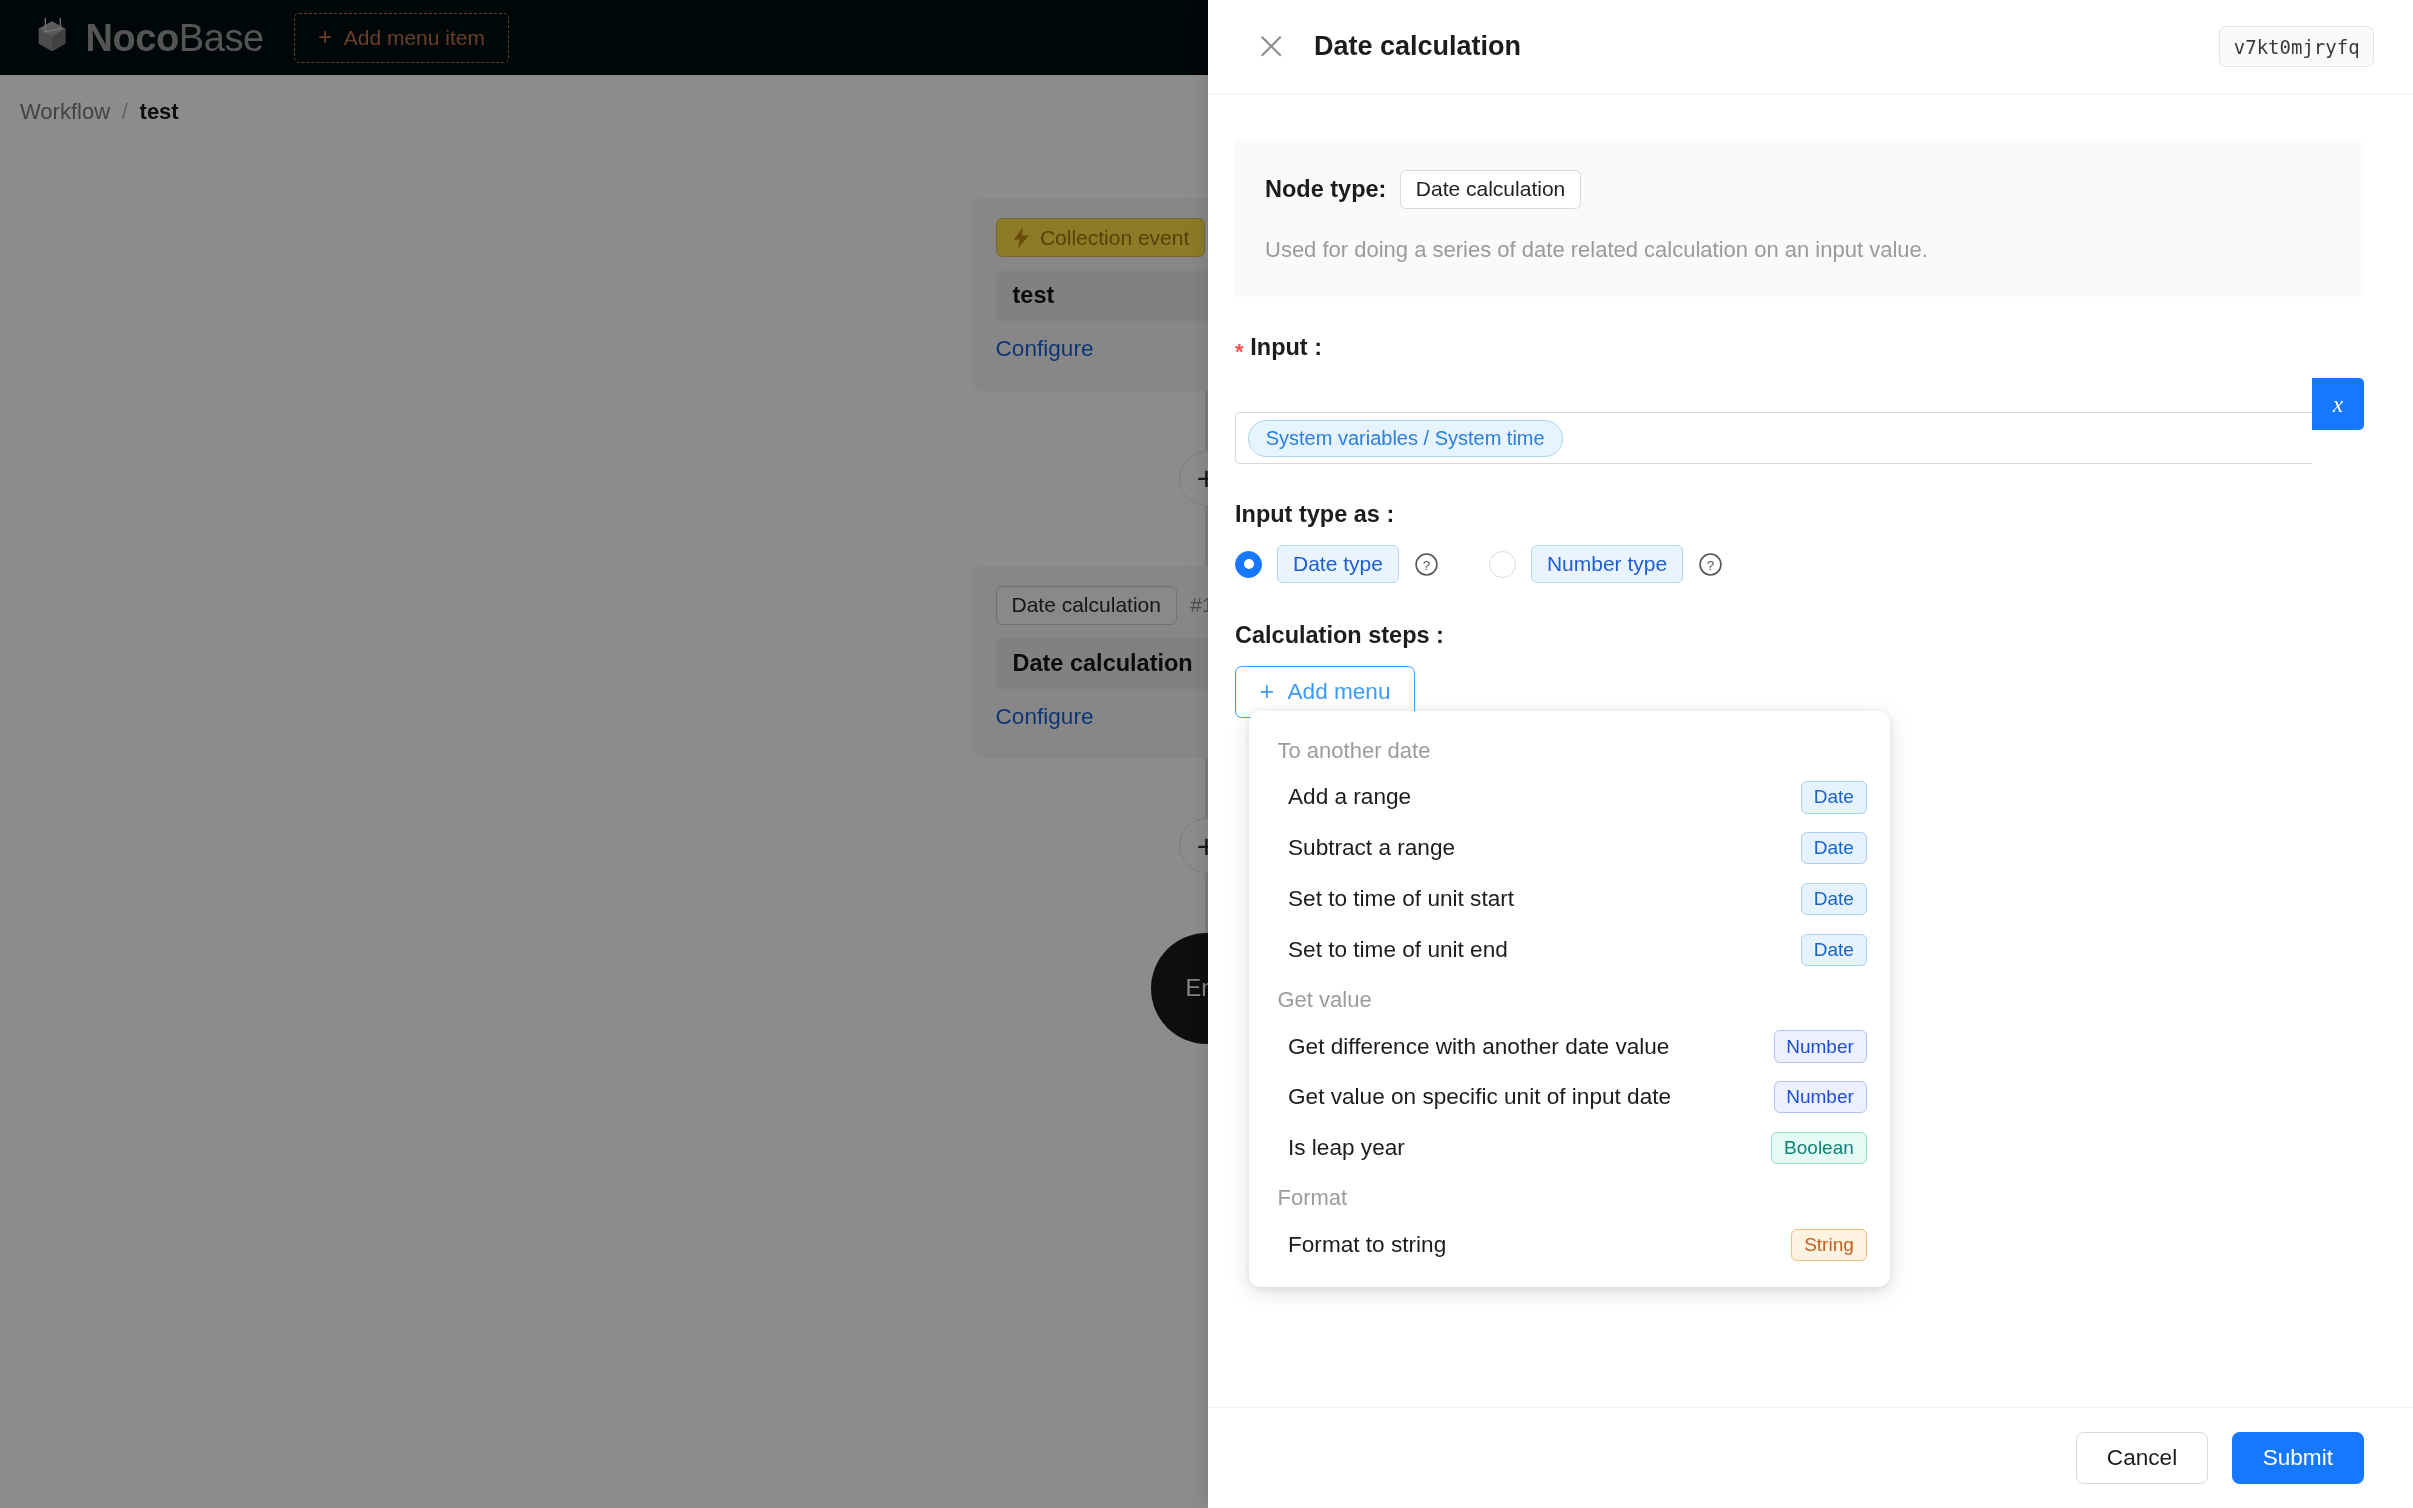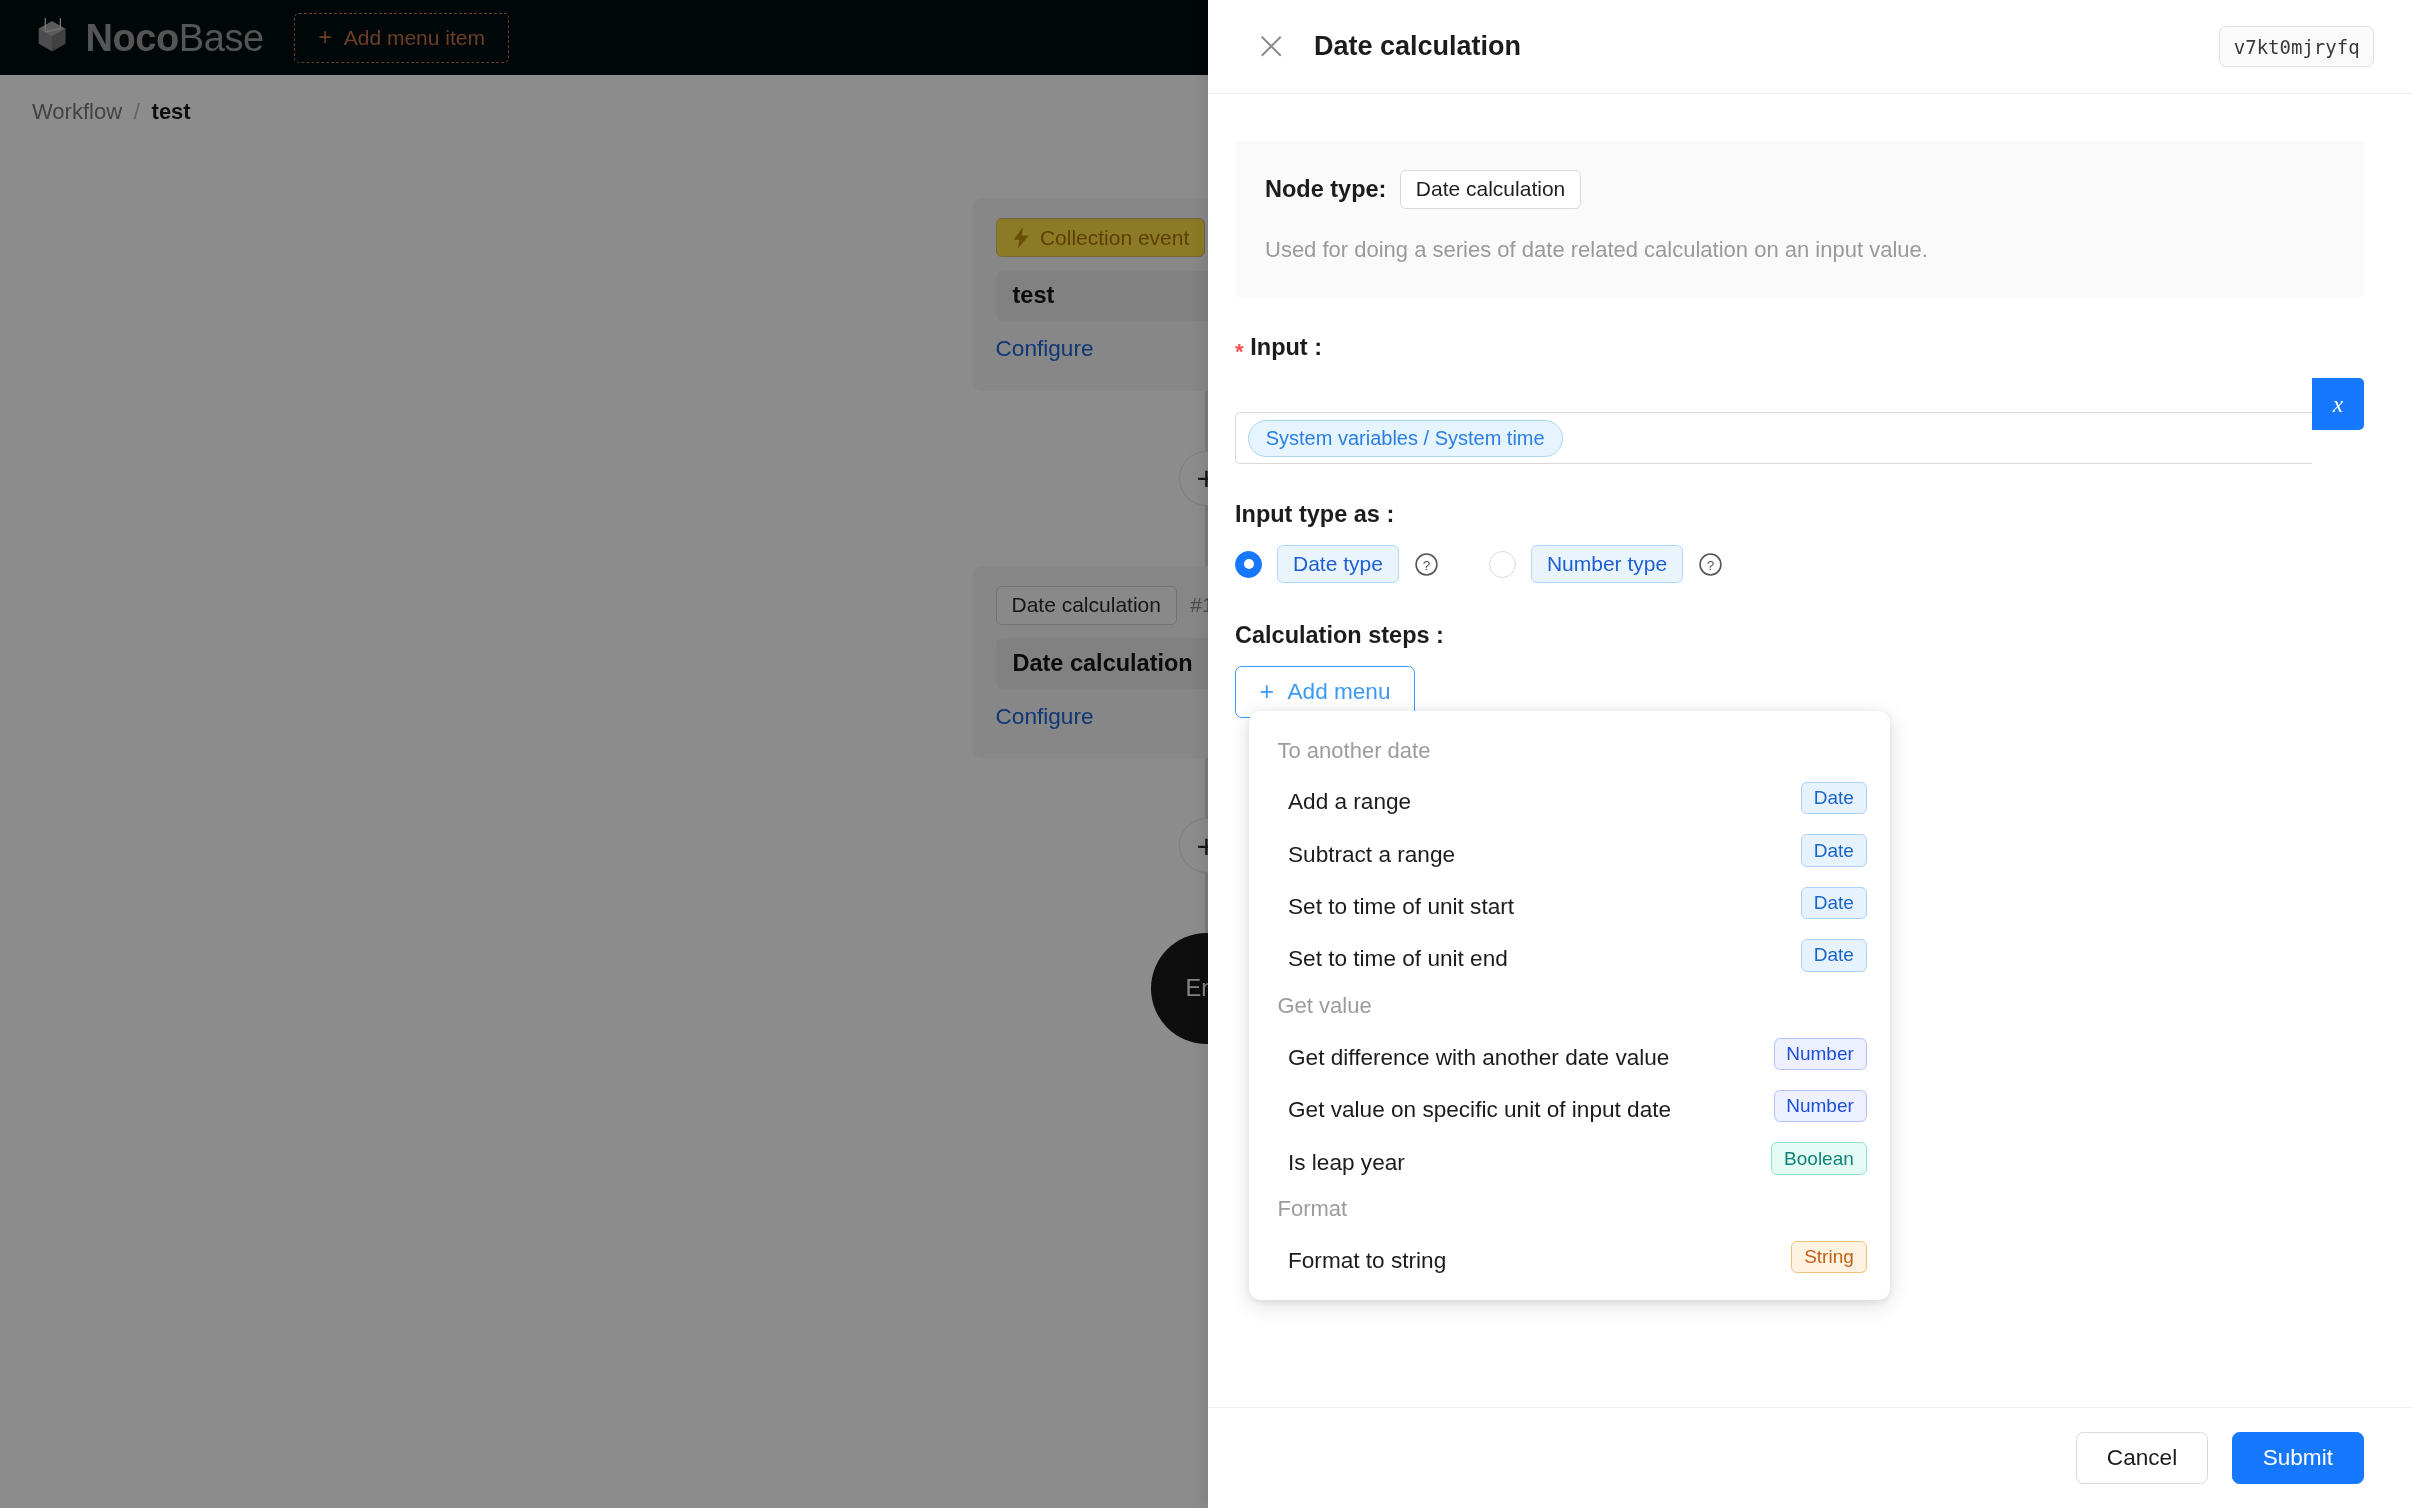--- a/index.html
+++ b/index.html
@@ -26,21 +26,21 @@
   .add-menu-item {
     margin-left: 30px; height: 50px; padding: 0 23.5px;
     border: 1.3px dashed #c1724a; border-radius: 5px;
     display: flex; align-items: center; gap: 11.7px;
     color: #c1724a; font-size: 21px;
   }
   .add-menu-item .plus { font-size: 23.5px; line-height: 1; }
 
   .breadcrumb-bar {
     position: absolute; top: 75px; left: 0; width: 2413px; height: 74px;
-    background: #ffffff; display: flex; align-items: center; padding-left: 32px;
+    background: #ffffff; display: flex; align-items: center; padding-left: 20px;
     font-size: 22px;
   }
   .bc-link { color: #7a7a7a; }
   .bc-sep { color: #b5b5b5; margin: 0 11.7px; }
   .bc-current { color: #1a1a1a; font-weight: 700; }
 
   .canvas { position: absolute; top: 148px; left: 0; width: 2413px; height: 1360px; background: #ffffff; }
 
   .flow-col { position: absolute; left: 972px; top: 50px; width: 469px; display: flex; flex-direction: column; align-items: center; }
 
@@ -164,21 +164,21 @@
     position: absolute; left: 1249px; top: 711px; width: 641px;
     background: #ffffff; border-radius: 11.7px;
     box-shadow: 0 5px 22px rgba(0,0,0,0.13), 0 1.7px 5.9px rgba(0,0,0,0.07);
     padding: 15px 0 17px 0; z-index: 50;
   }
   .menu-group-title { font-size: 22px; color: #9c9c9c; padding: 11.7px 28.5px 8.4px 28.5px; }
   .menu-item {
     display: flex; align-items: center; justify-content: space-between;
     padding: 9.2px 23.5px 9.2px 39px; cursor: pointer; min-height: 45px;
   }
-  .menu-item-label { font-size: 22.6px; color: #1c1c1c; margin-top: 8px; }
+  .menu-item-label { font-size: 22.6px; color: #1c1c1c; }
   .badge { border-radius: 5.9px; padding: 4.2px 11.7px; font-size: 19px; white-space: nowrap; }
   .badge.date    { background: #e6f3ff; border: 0.8px solid #a9d0f5; color: #1a64c8; }
   .badge.number  { background: #edf1ff; border: 0.8px solid #b3c2f2; color: #1d4ed8; }
   .badge.boolean { background: #e4faf4; border: 0.8px solid #93e0d0; color: #11847a; }
   .badge.string  { background: #fdf3e0; border: 0.8px solid #edc07c; color: #c4601b; }
 
   .drawer-footer {
     flex: 0 0 101px; height: 101px; border-top: 0.8px solid #f0f0f0;
     display: flex; align-items: center; justify-content: flex-end; gap: 23.5px; padding: 0 49px;
   }

